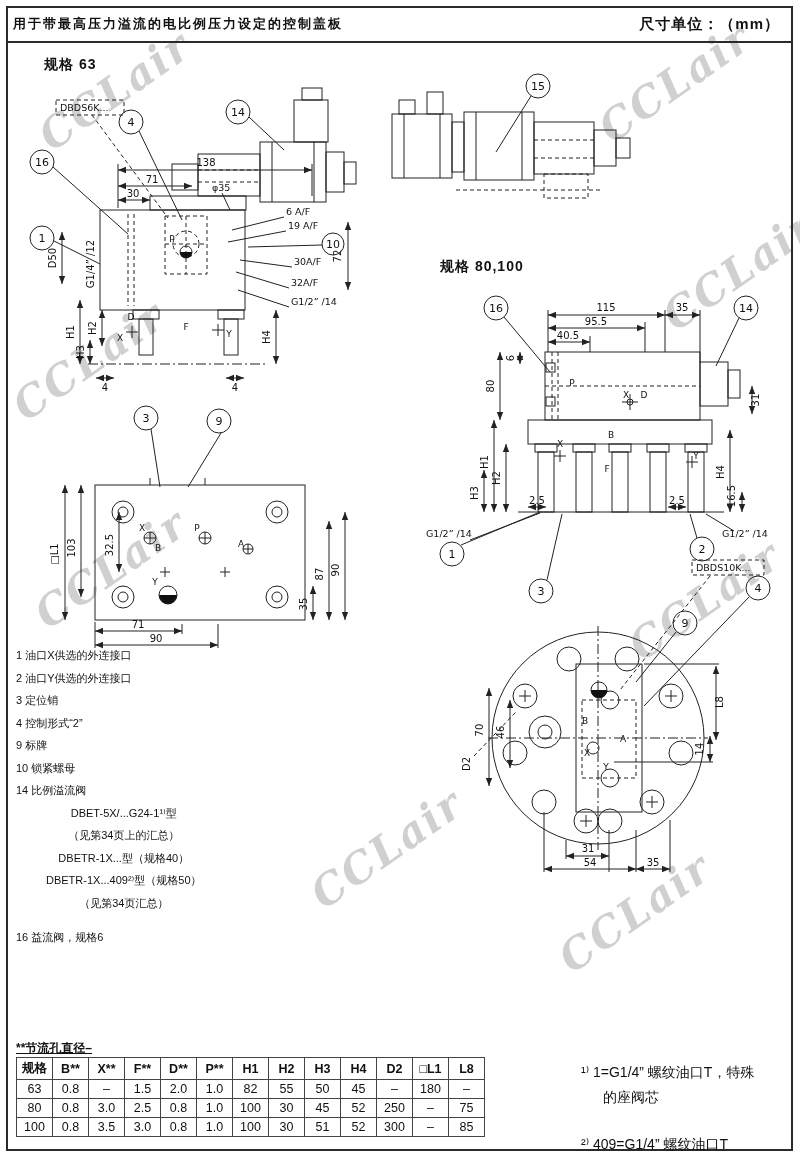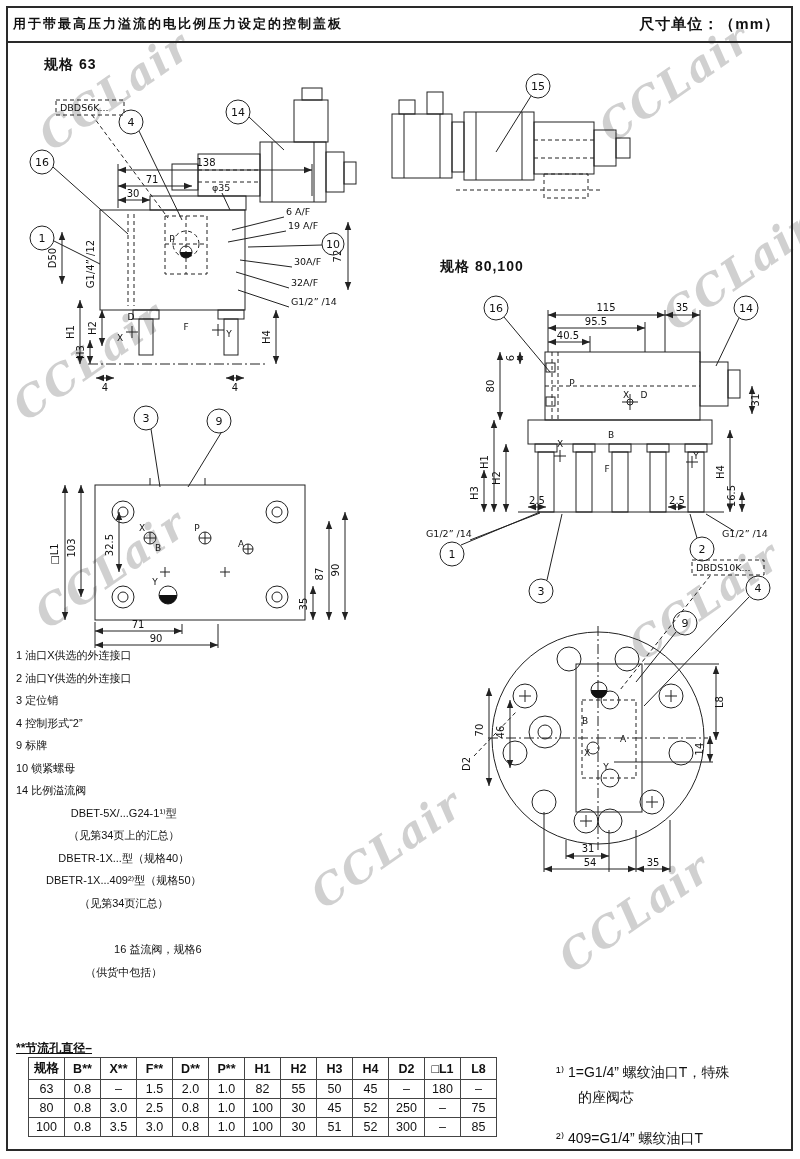--- a/index.html
+++ b/index.html
@@ -23,28 +23,28 @@
   .dim { stroke-width:.8; }
   .ldr { stroke-width:.8; }
   .co { fill:#fff; stroke-width:1.2; }
   .ct { font:11px "DejaVu Sans",sans-serif; text-anchor:middle; dominant-baseline:central; }
   .dt { font:10px "DejaVu Sans",sans-serif; text-anchor:middle; }
   .dts { font:9.5px "DejaVu Sans",sans-serif; text-anchor:start; }
   .pl { font:9px "DejaVu Sans",sans-serif; text-anchor:middle; }
   .mdl { font:9.5px "DejaVu Sans",sans-serif; text-anchor:start; }
   .legend { position:absolute; left:16px; top:644px; font-size:11px; line-height:22.5px; z-index:3; }
   .legend .indent { padding-left:30px;text-align:center; }
-  .legend .gap { margin-top:24px;text-align:right; }
+  .legend .gap { margin-top:12px; }
   .flow-note { position:absolute; left:16px; top:1040px; font-size:12px; font-weight:bold; z-index:3;text-decoration:underline; }
-  .spec-table { position:absolute; left:16px; top:1057px; border-collapse:collapse; font-size:12.5px; z-index:3; background:#fff;margin-left:12px; }
+  .spec-table { position:absolute; left:16px; top:1057px; border-collapse:collapse; font-size:12.5px; z-index:3; background:#fff; }
   .spec-table th, .spec-table td { border:1px solid #444; padding:2px 5px; text-align:center; min-width:36px; height:19px; font-weight:normal; }
   .spec-table th { font-weight:bold; }
-  .footnotes { position:absolute; left:556px; top:1060px; font-size:14px; line-height:25px; z-index:3; }
+  .footnotes { position:absolute; left:581px; top:1060px; font-size:14px; line-height:25px; z-index:3; }
   .footnotes .indent { padding-left:22px; }
-  .footnotes .fn2 { margin-top:16px; }
+  .footnotes .fn2 { margin-top:22px; }
 </style>
 </head>
 <body>
 
 <div class="page">
 
   <div class="wm" style="left:28px;top:66px">CCLair</div>
   <div class="wm" style="left:588px;top:58px">CCLair</div>
   <div class="wm" style="left:2px;top:336px">CCLair</div>
   <div class="wm" style="left:652px;top:246px">CCLair</div>
@@ -464,21 +464,20 @@
     <div class="lg">4 控制形式“2”</div>
     <div class="lg">9 标牌</div>
     <div class="lg">10 锁紧螺母</div>
     <div class="lg">14 比例溢流阀</div>
     <div class="lg indent">DBET-5X/...G24-1¹⁾型</div>
     <div class="lg indent">（见第34页上的汇总）</div>
     <div class="lg indent">DBETR-1X...型（规格40）</div>
     <div class="lg indent">DBETR-1X...409²⁾型（规格50）</div>
     <div class="lg indent">（见第34页汇总）</div>
     <div class="lg gap">16 益流阀，规格6</div>
-    <div class="lg indent">（供货中包括）</div>
   </div>
 
   <div class="flow-note">**节流孔直径–</div>
   <table class="spec-table">
     <thead>
         <tr>
           <th>规格</th>
           <th>B**</th>
           <th>X**</th>
           <th>F**</th>

